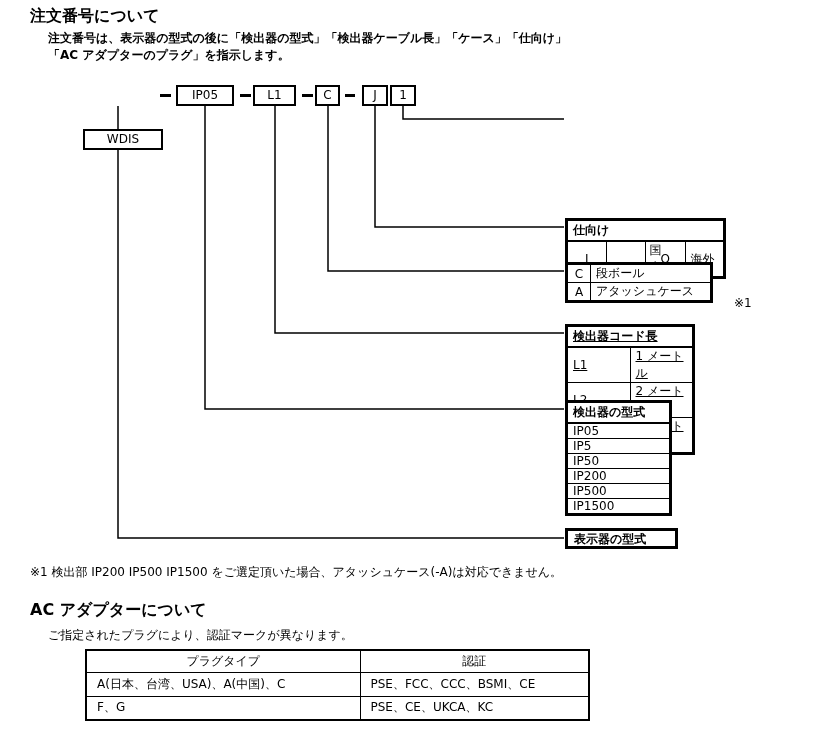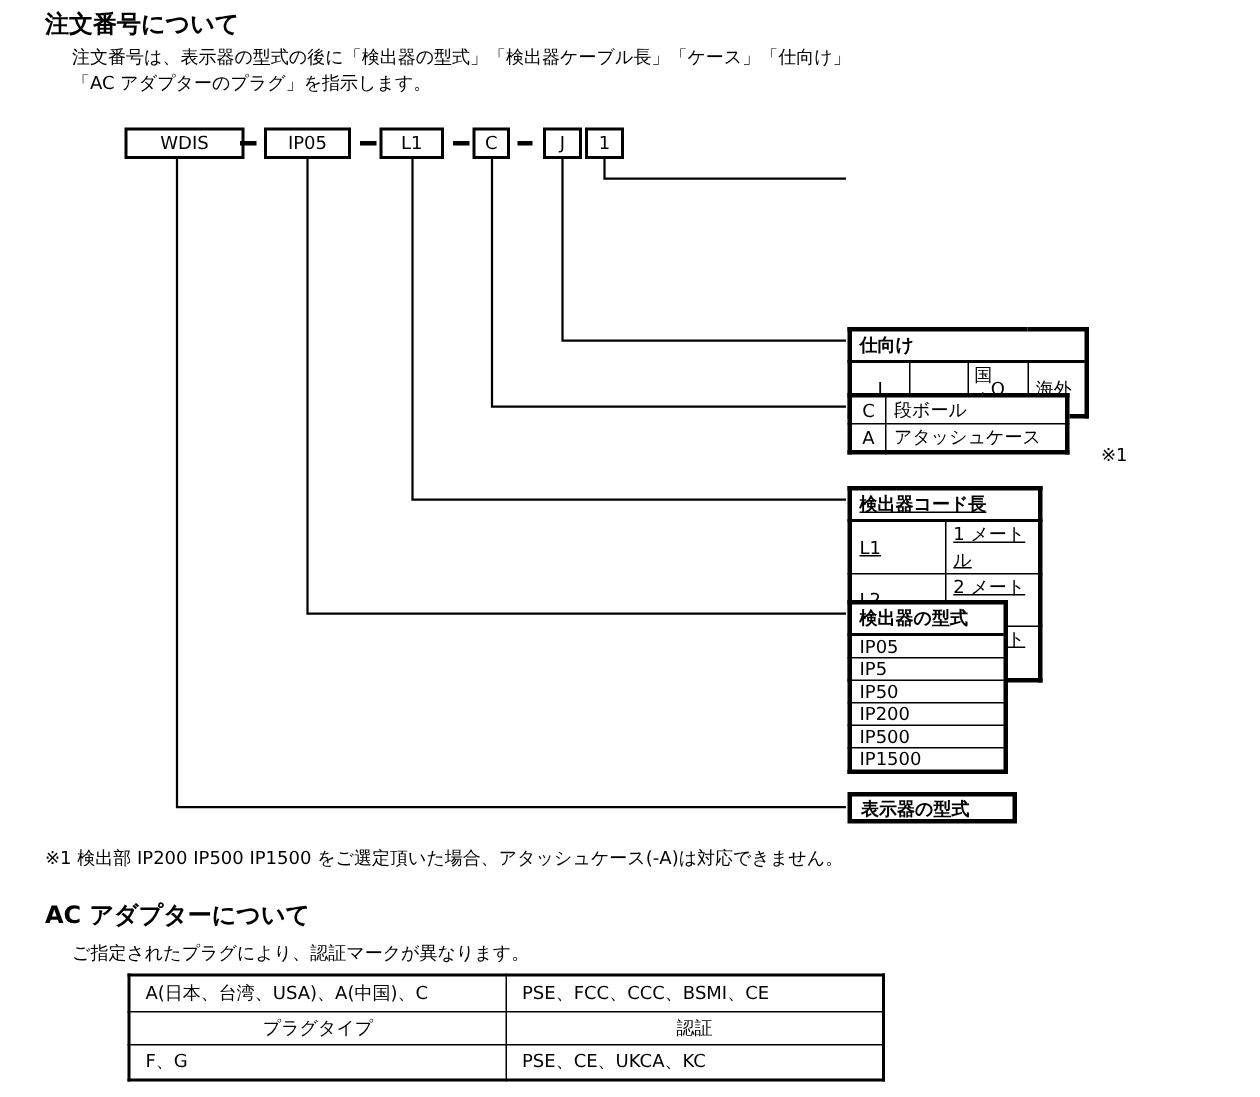--- a/index.html
+++ b/index.html
@@ -34,35 +34,35 @@
   table.ac td { border:1px solid #000; text-align:left; padding:0 10px; height:24px; }
 
   svg.connectors { position:absolute; left:0; top:0; pointer-events:none; }
 </style>
 </head>
 <body>
 
 <div class="page">
 
   <div class="abs h1" style="left:30px; top:6px;">注文番号について</div>
-  <div class="abs body-text" style="left:48px; top:30px;">
+  <div class="abs body-text" style="left:48px; top:30px;font-weight:bold;">
     <div>注文番号は、表示器の型式の後に「検出器の型式」「検出器ケーブル長」「ケース」「仕向け」</div>
     <div>「AC アダプターのプラグ」を指示します。</div>
   </div>
 
   <svg class="connectors" width="840" height="731" viewBox="0 0 840 731">
     <polyline points="403,106 403,119 564,119" fill="none" stroke="#000" stroke-width="1.5"></polyline>
     <polyline points="375,106 375,227 564,227" fill="none" stroke="#000" stroke-width="1.5"></polyline>
     <polyline points="328,106 328,271 564,271" fill="none" stroke="#000" stroke-width="1.5"></polyline>
     <polyline points="275,106 275,333 564,333" fill="none" stroke="#000" stroke-width="1.5"></polyline>
     <polyline points="205,106 205,409 564,409" fill="none" stroke="#000" stroke-width="1.5"></polyline>
     <polyline points="118,106 118,538 564,538" fill="none" stroke="#000" stroke-width="1.5"></polyline>
   </svg>
 
-  <div class="mbox" style="left:83px; width:80px;">WDIS</div>
+  <div class="mbox" style="left:83px; width:80px;margin-top:44px;">WDIS</div>
   <div class="dash" style="left:160px; width:11px;"></div>
   <div class="mbox" style="left:176px; width:58px;">IP05</div>
   <div class="dash" style="left:240px; width:11px;"></div>
   <div class="mbox" style="left:253px; width:43px;">L1</div>
   <div class="dash" style="left:302px; width:11px;"></div>
   <div class="mbox" style="left:315px; width:25px;">C</div>
   <div class="dash" style="left:345px; width:10px;"></div>
   <div class="mbox" style="left:362px; width:26px;">J</div>
   <div class="mbox" style="left:390px; width:26px;">1</div>
 
@@ -144,26 +144,26 @@
   <div class="display-box" style="left:565px; top:528px; width:113px; height:21px;">表示器の型式</div>
 
   <div class="abs small-text" style="left:30px; top:564px;">※1  検出部 IP200 IP500 IP1500 をご選定頂いた場合、アタッシュケース(-A)は対応できません。</div>
 
   <div class="abs h1" style="left:30px; top:600px;">AC アダプターについて</div>
   <div class="abs small-text" style="left:48px; top:627px;">ご指定されたプラグにより、認証マークが異なります。</div>
 
   <table class="ac" style="left:85px; top:649px; width:505px;">
     <tbody>
         <tr>
+      <th style="width:274px;">プラグタイプ</th>
+      <th>認証</th>
+    </tr>
+    <tr>
       <td>A(日本、台湾、USA)、A(中国)、C</td>
       <td>PSE、FCC、CCC、BSMI、CE</td>
-    </tr>
-    <tr>
-      <th style="width:274px;">プラグタイプ</th>
-      <th>認証</th>
     </tr>
     <tr>
       <td>F、G</td>
       <td>PSE、CE、UKCA、KC</td>
     </tr>
   </tbody>
     </table>
 
 </div>
 

